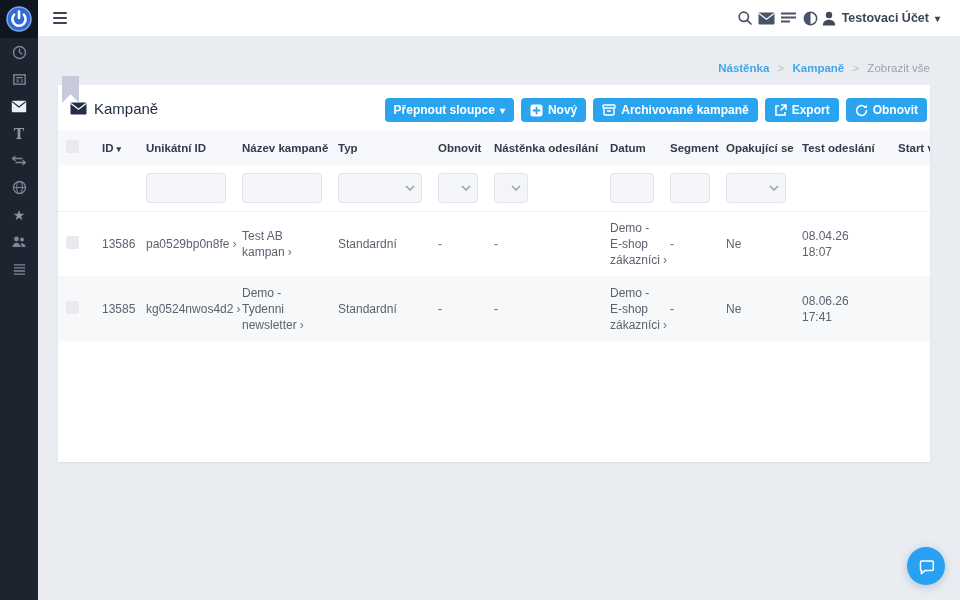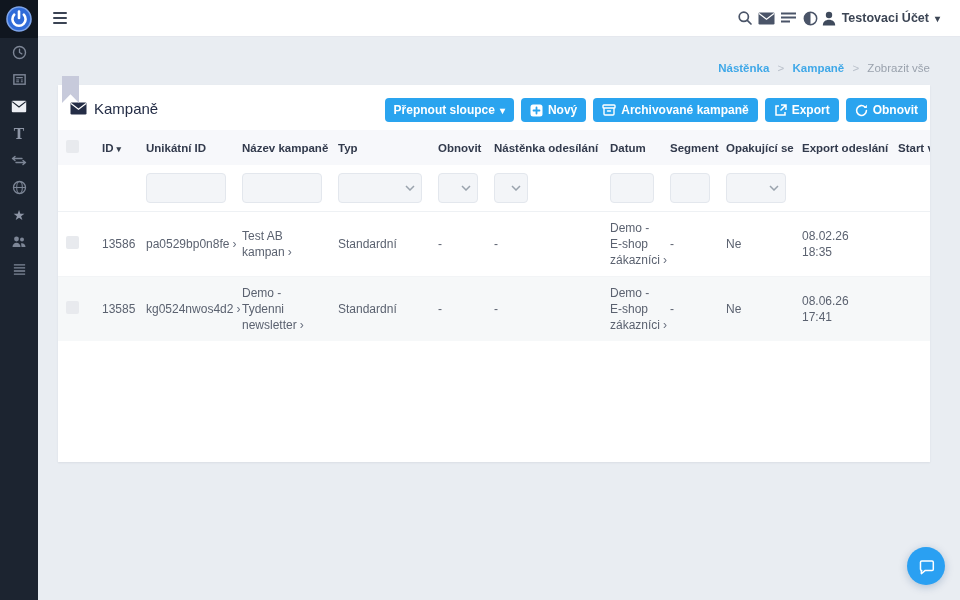--- a/index.html
+++ b/index.html
@@ -271,21 +271,21 @@
           <th><span class="cb"></span></th>
           <th><span>ID</span><span class="sort">▾</span></th>
           <th>Unikátní ID</th>
           <th>Název kampaně</th>
           <th>Typ</th>
           <th>Obnovit</th>
           <th>Nástěnka odesílání</th>
           <th>Datum</th>
           <th>Segment</th>
           <th>Opakující se</th>
-          <th>Export odeslání</th>
+          <th>Test odeslání</th>
           <th>Start v</th>
         </tr>
       </thead>
       <tbody>
         <tr class="filter-row">
           <td></td>
           <td></td>
           <td><input class="f-input" style=""></td>
           <td><input class="f-input" style=""></td>
           <td>
@@ -326,21 +326,21 @@
           <td><span class="cb"></span></td>
           <td>13586</td>
           <td><span class="cell-link"><span>pa0529bp0n8fe</span><span class="chev">›</span></span></td>
           <td><span class="cell-link"><span>Test AB kampan</span><span class="chev">›</span></span></td>
           <td>Standardní</td>
           <td class="dash">-</td>
           <td class="dash">-</td>
           <td><span class="cell-link"><span>Demo - E-shop zákazníci</span><span class="chev">›</span></span></td>
           <td class="dash">-</td>
           <td>Ne</td>
-          <td>08.02.26 18:35</td>
+          <td>08.04.26 18:07</td>
           <td></td>
         </tr>
 
         <tr class="data-row alt">
           <td><span class="cb"></span></td>
           <td>13585</td>
           <td><span class="cell-link"><span>kg0524nwos4d2</span><span class="chev">›</span></span></td>
           <td><span class="cell-link"><span>Demo - Tydenni newsletter</span><span class="chev">›</span></span></td>
           <td>Standardní</td>
           <td class="dash">-</td>

